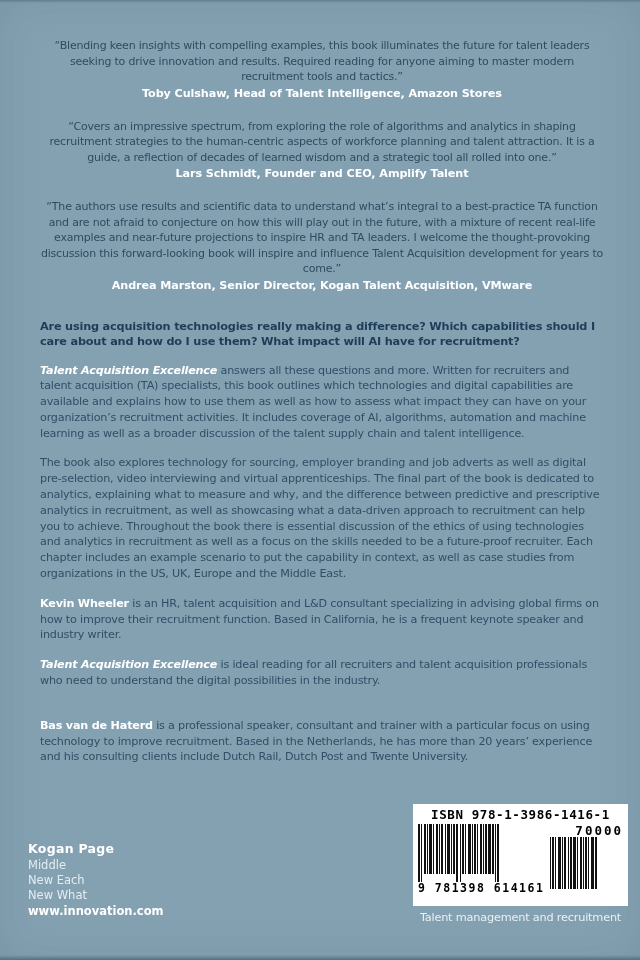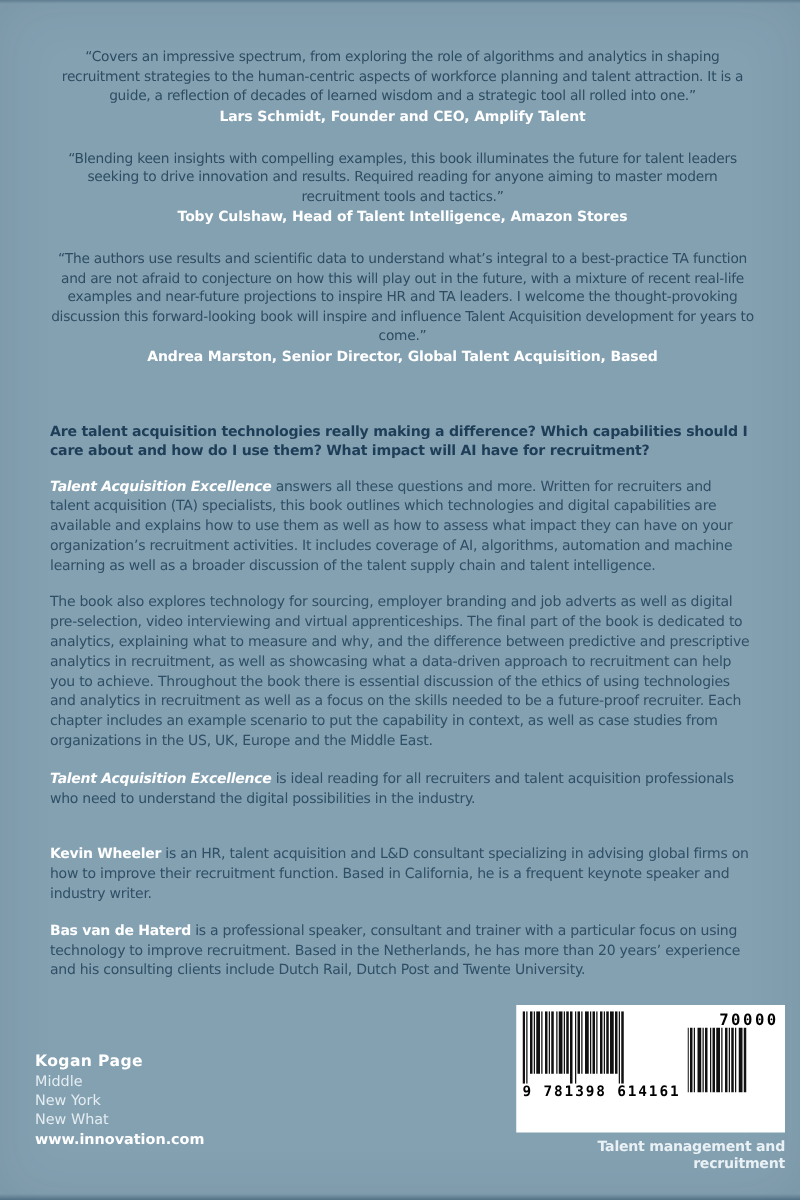--- a/index.html
+++ b/index.html
@@ -42,21 +42,21 @@
     color: #2d4c61;
   }
   .quote-attribution {
     font-size: 11.2px;
     line-height: 16px;
     font-weight: bold;
     letter-spacing: -0.1px;
     color: #ffffff;
     margin-top: 1px;
   }
-  .quote-block.last { margin-bottom: 44px; }
+  .quote-block.last { margin-bottom: 25px; }
 
   
   .intro-questions {
     margin-top: 10px;
     font-size: 11.3px;
     line-height: 15.5px;
     letter-spacing: -0.2px;
     font-weight: bold;
     color: #1e3d57;
     margin-bottom: 13px;
@@ -147,72 +147,72 @@
     line-height: 13px;
   }
   .addon-bars { height: 52px; }
   .addon-bars .bar { height: 52px; }
 
   .category-label {
     position: absolute;
     left: 413px;
     top: 911px;
     width: 215px;
-    text-align: right;
+    text-align: center;
     font-size: 11.3px;
     letter-spacing: -0.2px;
     color: #e9f1f5;
     z-index: 4;
-    font-weight: bold;
   }
 </style>
 </head>
 <body>
 
 <div class="page">
   <div class="content">
+
+    <div class="quote-block">
+      <div class="quote-text">“Blending keen insights with compelling examples, this book illuminates the future for talent leaders seeking to drive innovation and results. Required reading for anyone aiming to master modern recruitment tools and tactics.”</div>
+      <div class="quote-attribution">Toby Culshaw, Head of Talent Intelligence, Amazon Stores</div>
+    </div>
 
     <div class="quote-block">
       <div class="quote-text">“Covers an impressive spectrum, from exploring the role of algorithms and analytics in shaping recruitment strategies to the human-centric aspects of workforce planning and talent attraction. It is a guide, a reflection of decades of learned wisdom and a strategic tool all rolled into one.”</div>
       <div class="quote-attribution">Lars Schmidt, Founder and CEO, Amplify Talent</div>
     </div>
 
-    <div class="quote-block">
-      <div class="quote-text">“Blending keen insights with compelling examples, this book illuminates the future for talent leaders seeking to drive innovation and results. Required reading for anyone aiming to master modern recruitment tools and tactics.”</div>
-      <div class="quote-attribution">Toby Culshaw, Head of Talent Intelligence, Amazon Stores</div>
-    </div>
-
     <div class="quote-block last">
       <div class="quote-text">“The authors use results and scientific data to understand what’s integral to a best-practice TA function and are not afraid to conjecture on how this will play out in the future, with a mixture of recent real-life examples and near-future projections to inspire HR and TA leaders. I welcome the thought-provoking discussion this forward-looking book will inspire and influence Talent Acquisition development for years to come.”</div>
-      <div class="quote-attribution">Andrea Marston, Senior Director, Global Talent Acquisition, Based</div>
+      <div class="quote-attribution">Andrea Marston, Senior Director, Kogan Talent Acquisition, VMware</div>
     </div>
 
-    <div class="intro-questions">Are talent acquisition technologies really making a difference? Which capabilities should I care about and how do I use them? What impact will AI have for recruitment?</div>
+    <div class="intro-questions">Are using acquisition technologies really making a difference? Which capabilities should I care about and how do I use them? What impact will AI have for recruitment?</div>
 
     <div class="para"><span class="lead-title">Talent Acquisition Excellence</span><span> answers all these questions and more. Written for recruiters and talent acquisition (TA) specialists, this book outlines which technologies and digital capabilities are available and explains how to use them as well as how to assess what impact they can have on your organization’s recruitment activities.  It includes coverage of AI, algorithms, automation and machine learning as well as a broader discussion of the talent supply chain and talent intelligence.</span></div>
 
     <div class="para">The book also explores technology for sourcing, employer branding and job adverts as well as digital pre-selection, video interviewing and virtual apprenticeships. The final part of the book is dedicated to analytics, explaining what to measure and why, and the difference between predictive and prescriptive analytics in recruitment, as well as showcasing what a data-driven approach to recruitment can help you to achieve. Throughout the book there is essential discussion of the ethics of using technologies and analytics in recruitment as well as a focus on the skills needed to be a future-proof recruiter. Each chapter includes an example scenario to put the capability in context, as well as case studies from organizations in the US, UK, Europe and the Middle East.</div>
 
+    <div class="para"><span class="author-name">Kevin Wheeler</span><span> is an HR, talent acquisition and L&amp;D consultant specializing in advising global firms on how to improve their recruitment function. Based in California, he is a frequent keynote speaker and industry writer.</span></div>
+
     <div class="para gap-after"><span class="lead-title">Talent Acquisition Excellence</span><span> is ideal reading for all recruiters and talent acquisition professionals who need to understand the digital possibilities in the industry.</span></div>
-
-    <div class="para"><span class="author-name">Kevin Wheeler</span><span> is an HR, talent acquisition and L&amp;D consultant specializing in advising global firms on how to improve their recruitment function. Based in California, he is a frequent keynote speaker and industry writer.</span></div>
 
     <div class="para"><span class="author-name">Bas van de Haterd</span><span> is a professional speaker, consultant and trainer with a particular focus on using technology to improve recruitment. Based in the Netherlands, he has more than 20 years’ experience and his consulting clients include Dutch Rail, Dutch Post and Twente University.</span></div>
 
   </div>
 
   <div class="publisher-block">
     <div class="publisher-name">Kogan Page</div>
     <div class="publisher-city">Middle</div>
-    <div class="publisher-city">New York</div>
+    <div class="publisher-city">New Each</div>
     <div class="publisher-city">New What</div>
     <div class="publisher-website">www.innovation.com</div>
   </div>
 
   <div class="isbn-box">
+    <div class="isbn-label">ISBN 978-1-3986-1416-1</div>
     <div class="barcode-row">
       <div class="barcode-main">
         <div class="bars" id="main-bars">
             <div class="bar tall" style="width: 2px;"></div>
             <div style="width: 1px; flex: 0 0 auto;"></div>
             <div class="bar tall" style="width: 1px;"></div>
             <div style="width: 2px; flex: 0 0 auto;"></div>
             <div class="bar" style="width: 2px;"></div>
             <div style="width: 1px; flex: 0 0 auto;"></div>
             <div class="bar" style="width: 1px;"></div>

